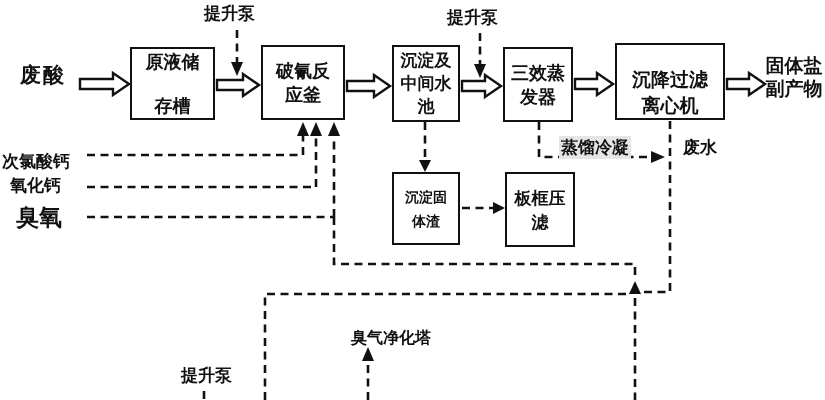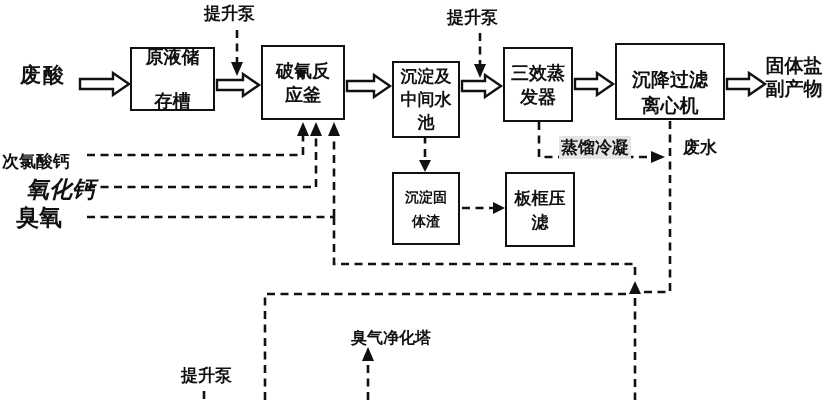--- a/index.html
+++ b/index.html
@@ -9,34 +9,34 @@
   }
   #wires{position:absolute;left:0;top:0;width:825px;height:400px;z-index:1;}
   .box{
     position:absolute;z-index:2;background:#fff;border:2.6px solid #111;
     display:flex;flex-direction:column;align-items:center;justify-content:center;
     font-weight:bold;text-align:center;box-sizing:border-box;
   }
   .box span{display:block;}
   .lbl{position:absolute;z-index:2;font-weight:bold;white-space:nowrap;}
   
-  #b-storage{left:130px;top:47px;width:85px;height:64px;font-size:18px;line-height:24px;gap:20px;}
+  #b-storage{left:130px;top:47px;width:85px;height:73px;font-size:18px;line-height:24px;gap:20px;}
   #b-reactor{left:261px;top:45px;width:84px;height:75px;font-size:18px;line-height:24px;}
-  #b-pool{left:392px;top:45px;width:68px;height:77px;font-size:17px;line-height:23px;margin-top:16px;}
+  #b-pool{left:392px;top:45px;width:68px;height:77px;font-size:17px;line-height:23px;}
   #b-evap{left:503px;top:47px;width:70px;height:75px;font-size:18px;line-height:24px;}
   #b-centrifuge{left:615px;top:43px;width:110px;height:77px;font-size:19px;line-height:26px;justify-content:flex-end;}
   #b-residue{left:392px;top:172px;width:68px;height:73px;font-size:14px;line-height:24px;}
   #b-press{left:505px;top:172px;width:70px;height:75px;font-size:17px;line-height:24px;}
   
   #l-waste-acid{left:20px;top:61px;font-size:21px;letter-spacing:2px;}
   #l-pump1{left:204px;top:2px;font-size:17px;}
   #l-pump2{left:447px;top:6px;font-size:17px;}
   #l-salt{left:763px;top:54px;width:62px;font-size:19px;line-height:23px;text-align:center;white-space:normal;font-weight:bold;position:absolute;z-index:2;}
   #l-hypo{left:2px;top:142px;font-size:17px;margin-top:8px;}
-  #l-oxide{left:26px;top:174px;font-size:23px;font-style:italic;}
+  #l-oxide{left:10px;top:174px;font-size:17px;}
   #l-ozone{left:16px;top:202px;font-size:23px;}
   #l-distill{left:559px;top:136px;font-size:17px;background:#e5e5e5;padding:0 2px;}
   #l-wastewater{left:683px;top:136px;font-size:17px;}
   #l-odor{left:351px;top:328px;font-size:16px;text-align:center;}
   #l-pump3{left:181px;top:364px;font-size:17px;}
 </style>
 </head>
 <body>
 
 <div id="stage">

